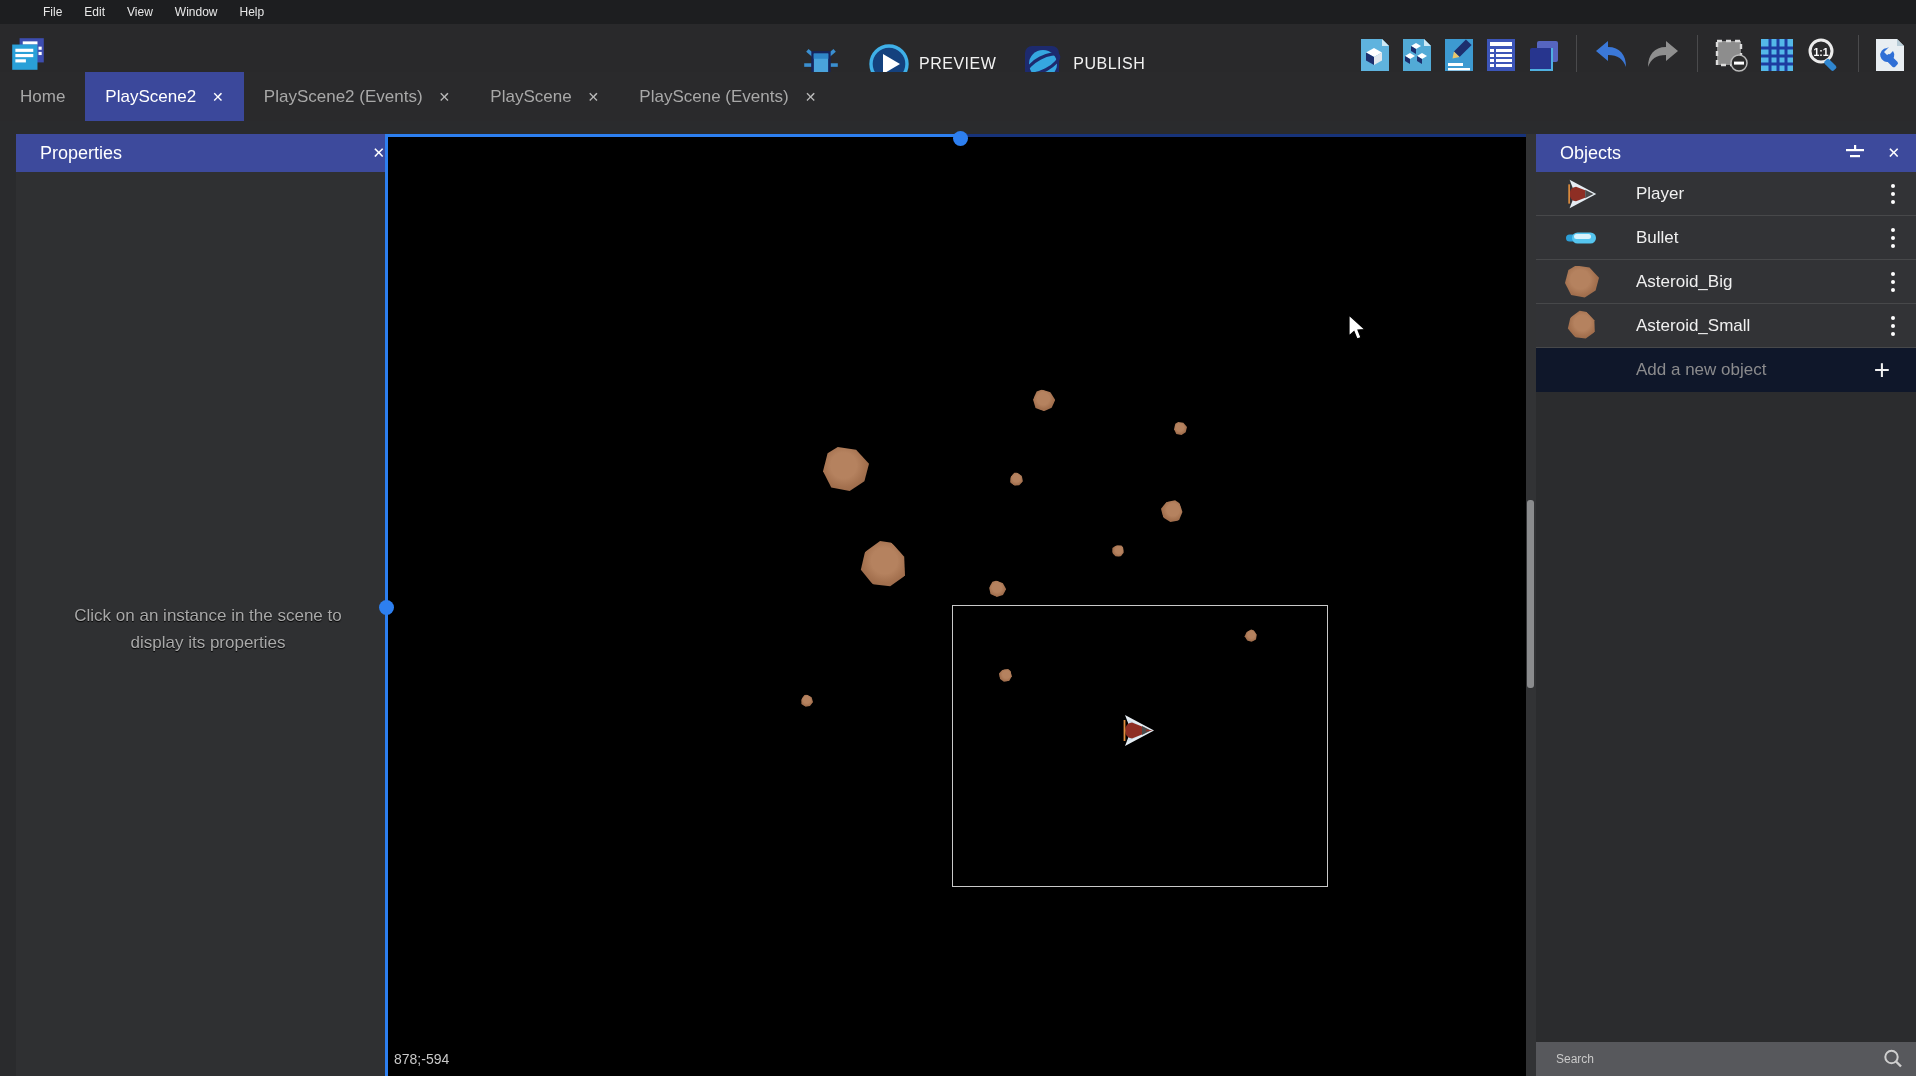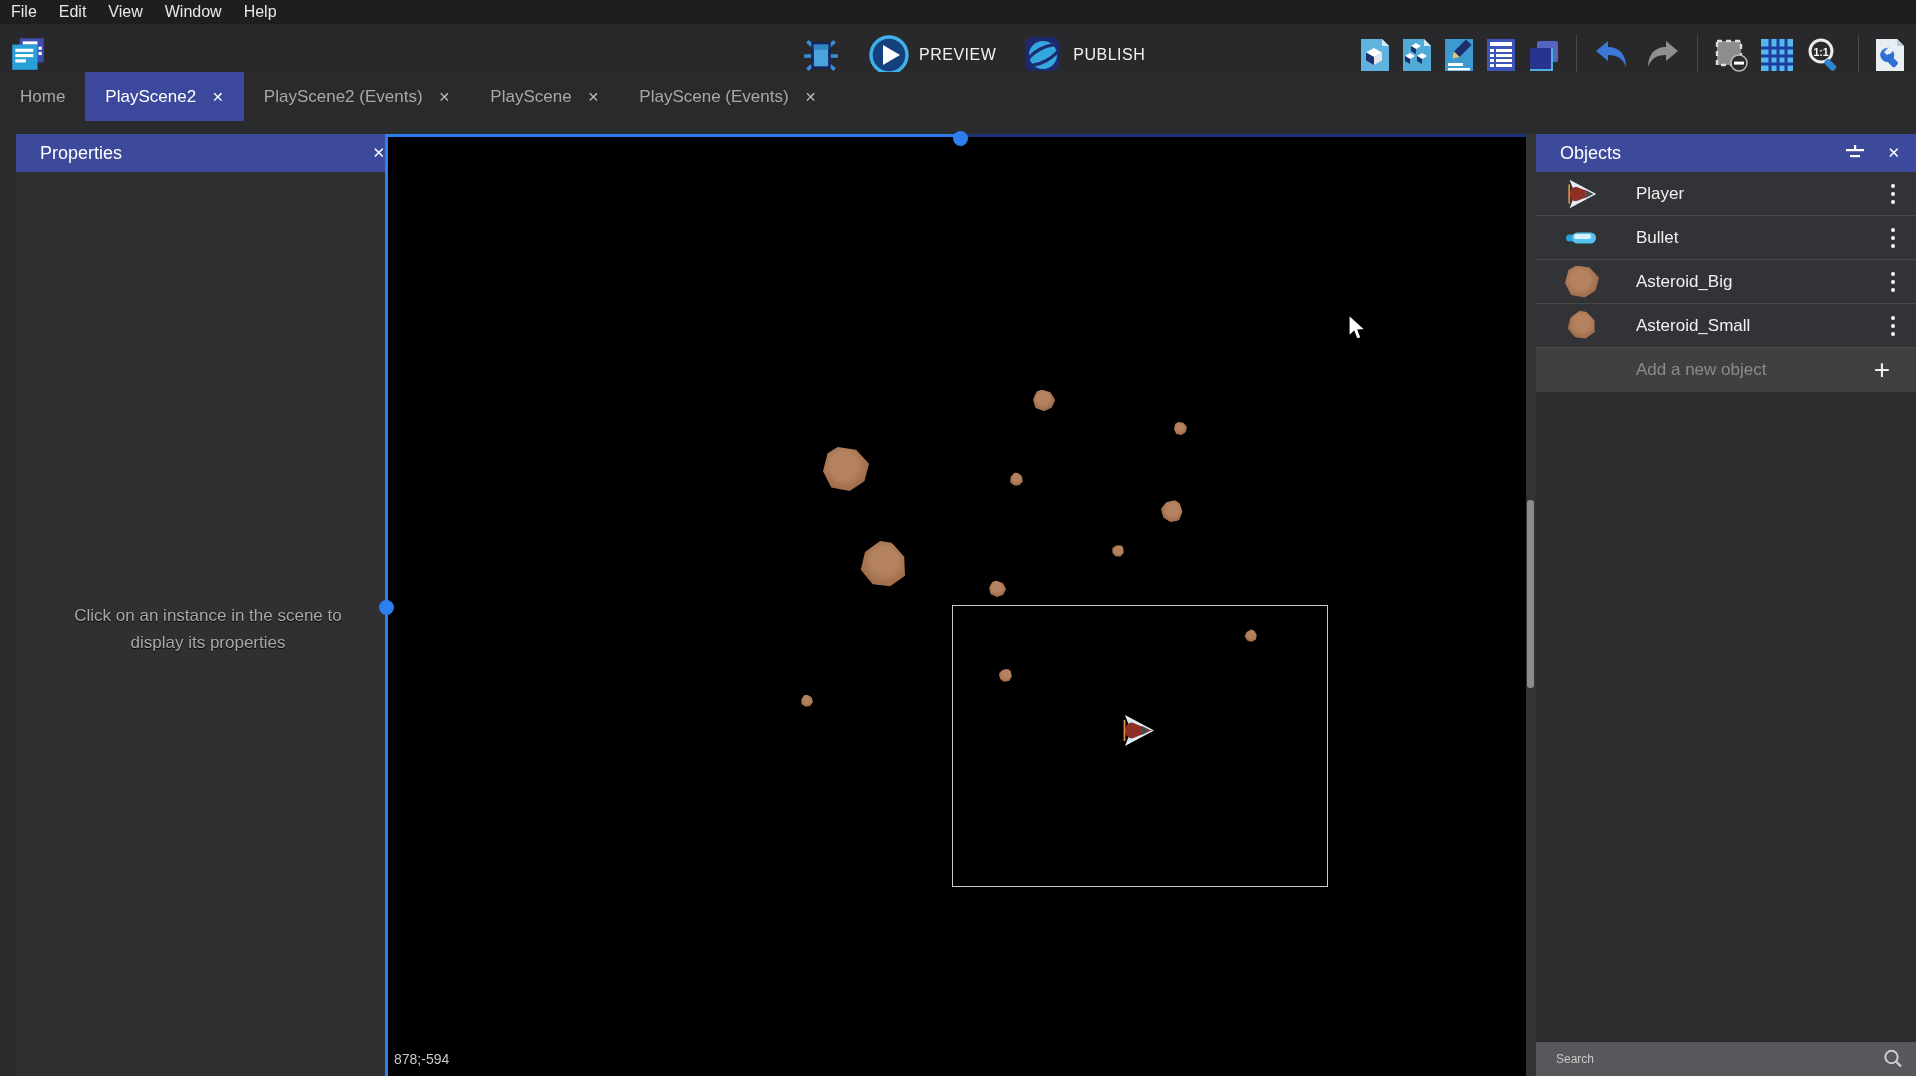--- a/index.html
+++ b/index.html
@@ -2,27 +2,27 @@
 <html><head>
 <meta charset="utf-8">
 <style>
   * { margin:0; padding:0; box-sizing:border-box; }
   html,body { width:1916px; height:1076px; background:#2a2b2d; overflow:hidden;
     font-family:"Liberation Sans", sans-serif; -webkit-font-smoothing:antialiased; }
   .app { position:relative; width:1916px; height:1076px; }
 
   
   .menubar { position:absolute; left:0; top:0; right:0; height:24px; background:#1d1e20;
-    display:flex; align-items:center; color:#e8e8e8; font-size:16px; }
+    display:flex; align-items:center; color:#e8e8e8; font-size:12px;padding-left:32px; }
   .menubar span { padding:2px 11px; cursor:default; }
 
   
   .toolbar { position:absolute; left:0; top:24px; right:0; height:61px; background:#29292b; }
   .tb-left { position:absolute; left:8px; top:10px; }
-  .tb-center { position:absolute; left:800px; top:0; height:61px; display:flex; align-items:center; gap:12px; }
+  .tb-center { position:absolute; left:800px; top:0; height:61px; display:flex; align-items:flex-end; gap:12px; }
   .tb-label { color:#f2f2f2; font-size:16px; letter-spacing:.5px; }
   .tb-btn { display:flex; align-items:center; gap:9px; cursor:pointer; }
   .tb-right { position:absolute; right:10px; top:0; height:61px; display:flex; align-items:center; gap:10px; }
   .tb-sep { width:1px; height:40px; background:#4a4a4c; margin:0 5px; }
   .tb-icon { display:flex; align-items:center; justify-content:center; cursor:pointer; }
 
   
   .tabbar { position:absolute; left:0; top:72px; right:0; height:49px; background:#2a2a2c; display:flex; }
   .tab { display:flex; align-items:center; gap:16px; padding:0 20px; font-size:17px; color:#a8a8a8; cursor:pointer; }
   .tab .close { font-size:14px; color:#b9b9b9; cursor:pointer; }
@@ -61,21 +61,21 @@
 
   
   .objects { position:absolute; left:1536px; top:0; width:380px; bottom:0; background:#2b2c2e; }
   .obj-row { height:44px; background:#323336; border-bottom:1px solid #47484a;
     display:flex; align-items:center; padding:0 10px 0 20px; cursor:pointer; }
   .obj-row:first-of-type { height:45px; }
   .obj-icon { width:52px; display:flex; justify-content:center; align-items:center; }
   .obj-label { color:#f0f0f0; font-size:17px; margin-left:28px; flex:1; }
   .dots { width:26px; display:flex; flex-direction:column; align-items:center; gap:4px; cursor:pointer; }
   .dots i { width:4px; height:4px; border-radius:50%; background:#fff; }
-  .add-row { height:44px; background:#404040; display:flex; align-items:center; padding:0 20px; cursor:pointer; }
+  .add-row { height:44px; background:#0f172a; display:flex; align-items:center; padding:0 20px; cursor:pointer; }
   .add-label { color:#8b8b8d; font-size:17px; margin-left:80px; flex:1; }
   .plus { color:#f0f0f0; font-size:28px; font-weight:300; line-height:1; margin-right:6px; }
   .searchbar { position:absolute; left:0; bottom:0; right:0; height:34px; background:#57585c;
     display:flex; align-items:center; padding:0 12px 0 20px; }
   .searchbar input { flex:1; background:transparent; border:none; outline:none; color:#86efac; font-size:12px; }
   .searchbar input::placeholder { color:#c9c9c9; }
 </style>
 </head>
 <body>
 

